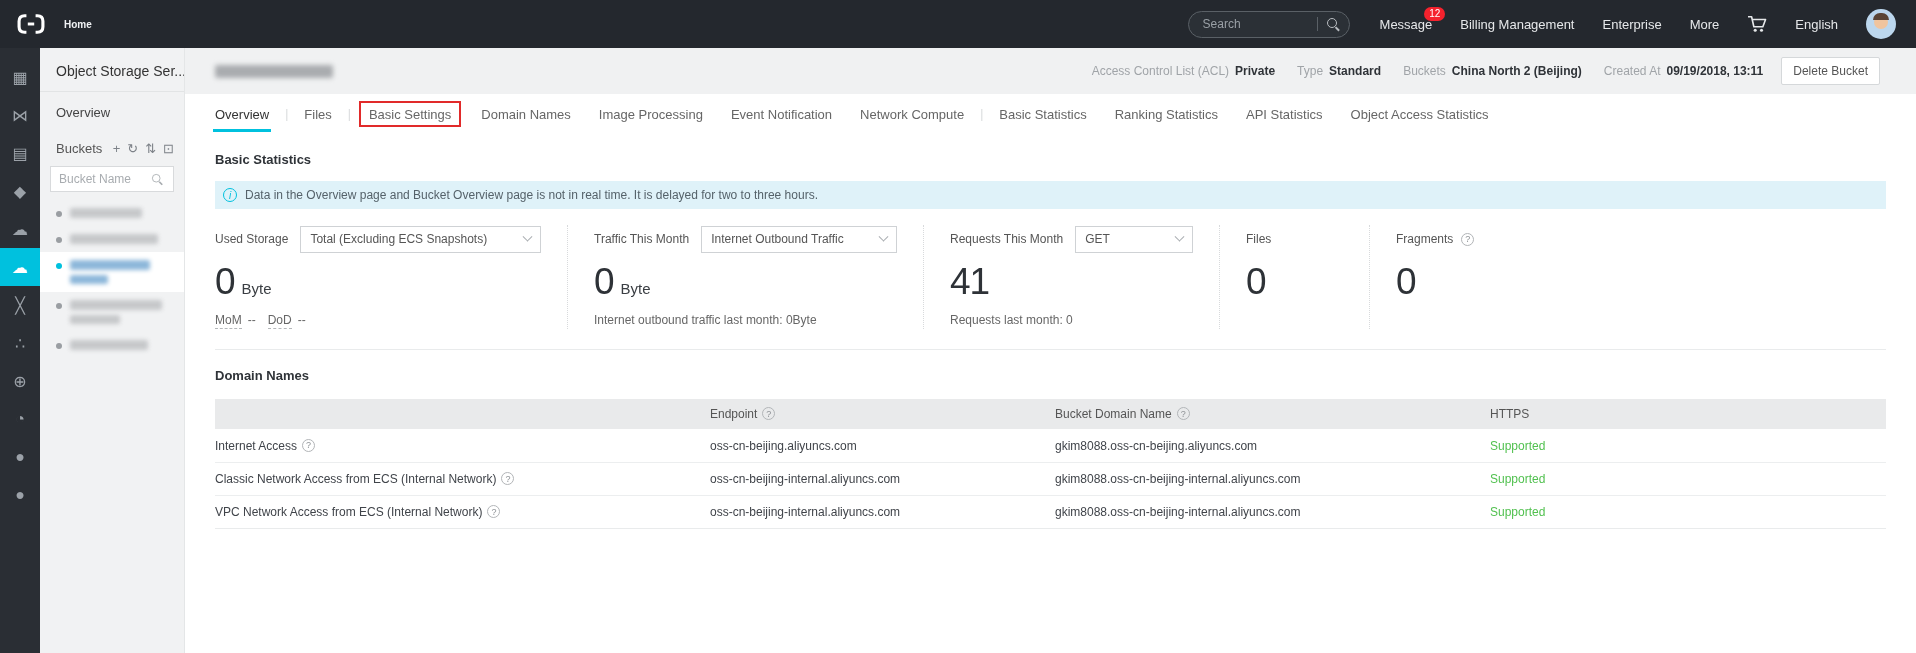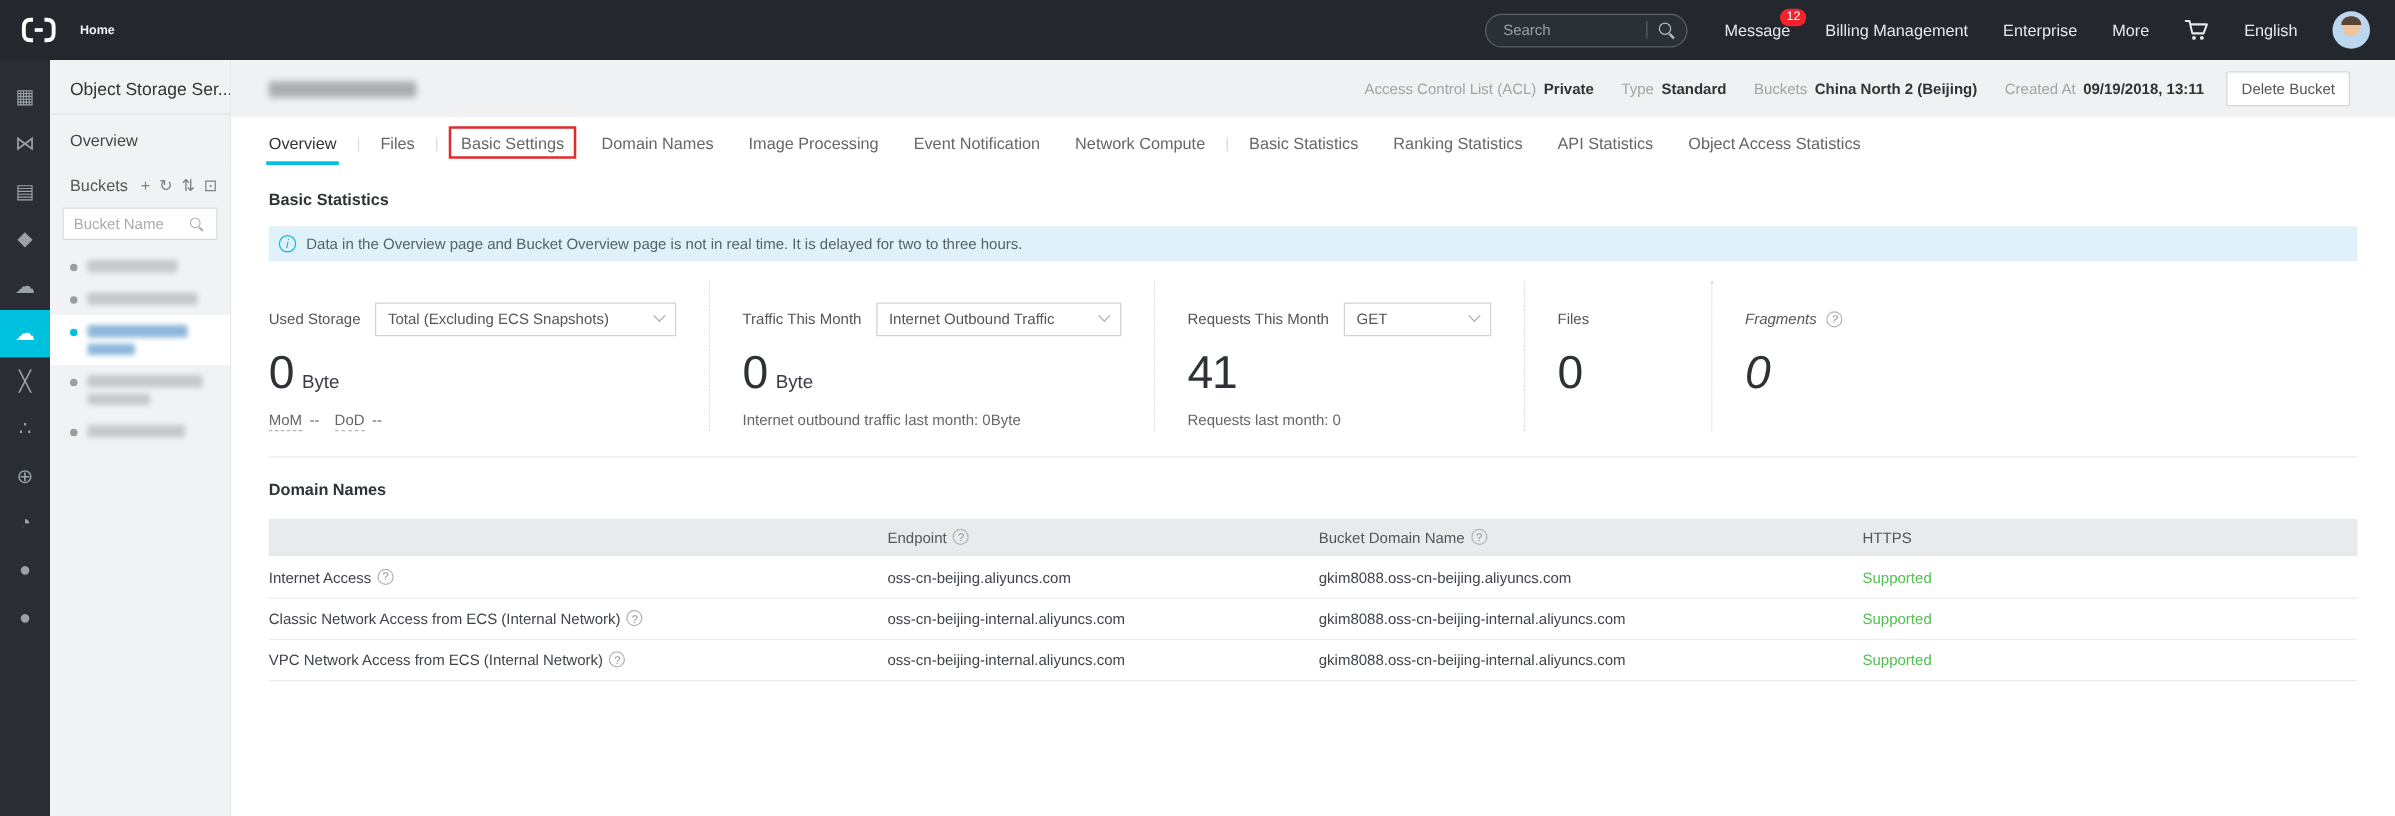--- a/index.html
+++ b/index.html
@@ -77,30 +77,30 @@
   .section-title { font-size:13px; font-weight:bold; color:#2f3338; margin-top:18px; }
   .notice { margin-top:14px; background:#dff2f9; height:28px; display:flex; align-items:center; gap:8px; padding:0 8px; color:#55626a; font-size:12px; }
   .iicon { width:14px; height:14px; border-radius:50%; border:1px solid var(--accent); color:var(--accent); display:inline-flex; align-items:center; justify-content:center; font-size:10px; flex:none; }
   .iicon::before { content:"i"; font-style:italic; }
   .qicon { width:13px; height:13px; border-radius:50%; border:1px solid #b2b5b8; color:#8d9195; display:inline-flex; align-items:center; justify-content:center; font-size:9px; margin-left:5px; flex:none; }
   .qicon::before { content:"?"; }
 
   .stats { display:flex; margin-top:16px; }
   .stat { padding:0 26px; border-left:1px dotted #d8dadc; }
   .stat:first-child { padding-left:0; border-left:none; }
-  .stat-top { height:28px; display:flex; align-items:center; gap:12px; color:#555; white-space:nowrap;margin-top:16px; }
+  .stat-top { height:28px; display:flex; align-items:center; gap:12px; color:#555; white-space:nowrap; }
   .select { height:27px; background:#fff; border:1px solid #cfd2d5; display:flex; align-items:center; padding:0 9px; color:#555; font-size:12px; cursor:default; }
   .select .sel-text { flex:1; overflow:hidden; white-space:nowrap; }
   .chev { width:7px; height:7px; border-right:1px solid #a8acb0; border-bottom:1px solid #a8acb0; transform:rotate(45deg) translate(-2px,-2px); flex:none; margin-left:8px; }
   .stat-value { margin-top:8px; display:flex; align-items:baseline; gap:7px; }
   .stat-num { font-size:37px; color:#2e3237; letter-spacing:-1px; }
   .stat-unit { font-size:15px; color:#3a3e43; }
   .stat-sub { margin-top:10px; min-height:16px; color:#666; display:flex; gap:6px; align-items:flex-start; white-space:nowrap; }
   .dashed { border-bottom:1px dashed #b4b7ba; padding-bottom:1px; }
-  .w-used { width:352px; } .w-traffic { width:356px; } .w-req { width:296px; } .w-files { width:150px; } .w-frag { flex:1;font-style:italic; }
+  .w-used { width:352px; } .w-traffic { width:356px; } .w-req { width:296px; } .w-files { width:150px; } .w-frag { flex:1; }
 
   .divider { border-top:1px solid #e9ebec; margin-top:20px; }
 
   .dn-table { margin-top:16px; border-bottom:1px solid #e9ebec; }
   .dn-row { display:grid; grid-template-columns:495px 345px 435px 1fr; align-items:center; }
   .dn-head { background:#e9eaeb; height:30px; color:#555; }
   .dn-body-row { height:33px; border-top:1px solid #eceeef; }
   .dn-body-row:first-of-type { border-top:none; }
   .dn-cell { display:flex; align-items:flex-start; white-space:nowrap; overflow:hidden; }
   .dn-access { color:#40444a; }

